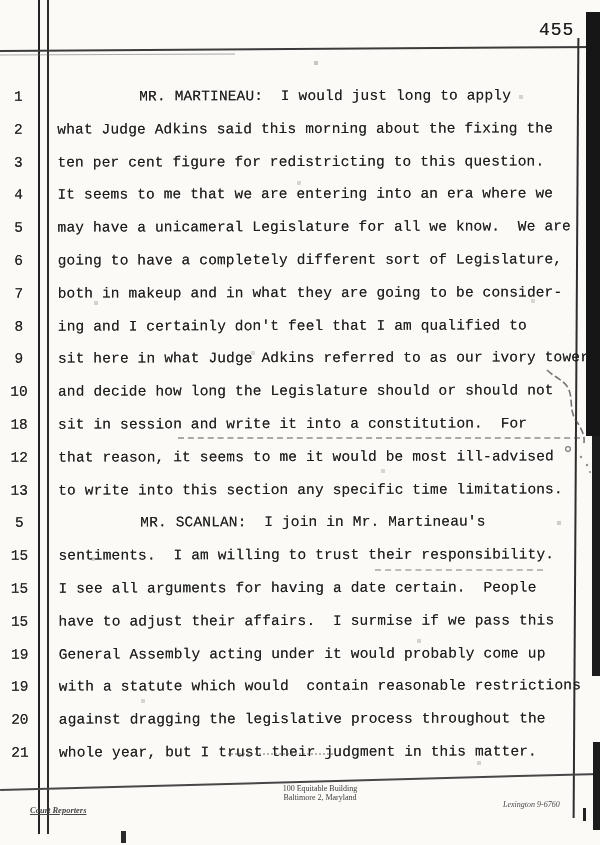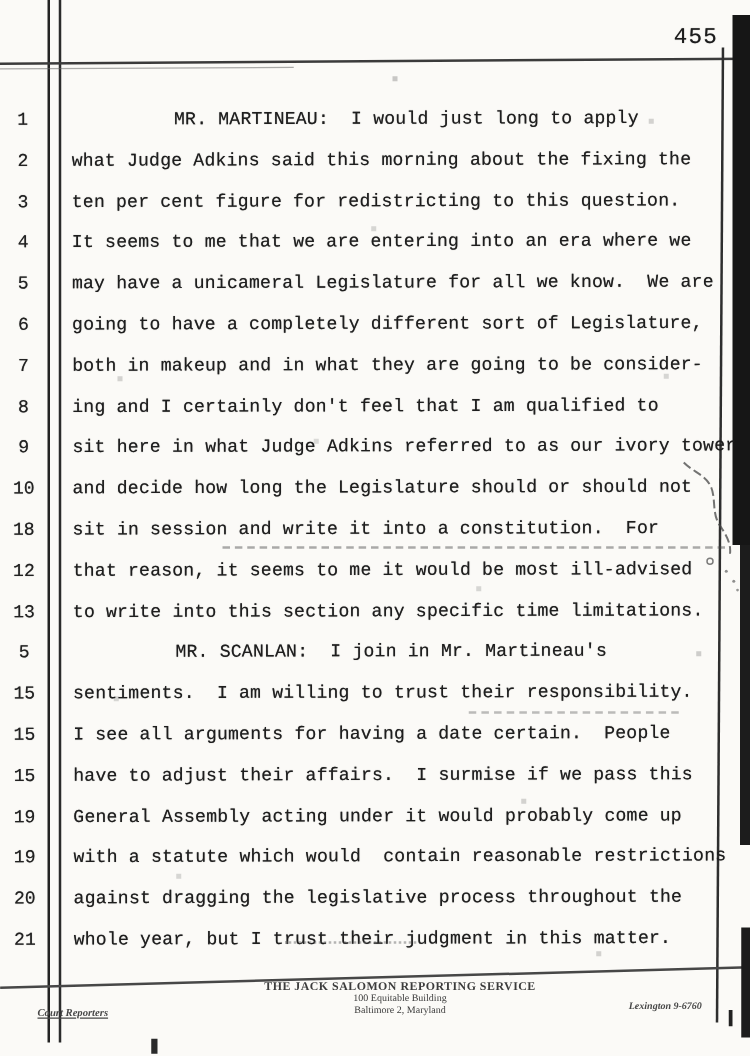--- a/index.html
+++ b/index.html
@@ -88,21 +88,21 @@
   }
   .footer-title { font-size:9.5px; font-weight:bold; letter-spacing:.4px; line-height:10px; }
   .footer-addr  { font-size:8px; line-height:8.5px; }
   .footer-left {
     position:absolute; left:30px; top:805px;
     font-family:"Liberation Serif", serif; font-style:italic; font-weight:bold;
     font-size:8.5px; color:#474747;text-decoration:underline;
   }
   .footer-right {
     position:absolute; left:503px; top:800px;
-    font-family:"Liberation Serif", serif; font-style:italic; font-weight:bold;
+    font-family:"Liberation Serif", serif; font-style:italic; font-weight:normal;
     font-size:8px; color:#474747;
   }
 </style>
 </head>
 <body>
 
 <div class="page">
 
   <div class="left-rule"></div>
   <div class="top-rule"></div>
@@ -230,20 +230,19 @@
   <div class="smudge-20"></div>
   <svg class="squiggle" viewBox="0 0 60 118">
     <path d="M12,10 C20,18 30,20 34,30 C38,40 34,52 42,62 C46,68 50,75 49,83" fill="none" stroke="rgba(70,70,70,.75)" stroke-width="1.6" stroke-dasharray="7 3"></path>
     <circle cx="33" cy="89" r="2.4" fill="none" stroke="rgba(70,70,70,.7)" stroke-width="1.2"></circle>
     <circle cx="46" cy="97" r="1.2" fill="rgba(70,70,70,.6)"></circle>
     <circle cx="52" cy="105" r="1.2" fill="rgba(70,70,70,.6)"></circle>
     <circle cx="55" cy="112" r="1.1" fill="rgba(70,70,70,.55)"></circle>
   </svg>
 
   <div class="footer-center">
-    <div class="footer-title">THE JACK SALOMON REPORTING SERVICE</div>
     <div class="footer-addr">100 Equitable Building</div>
     <div class="footer-addr">Baltimore 2, Maryland</div>
   </div>
   <div class="footer-left">Court Reporters</div>
   <div class="footer-right">Lexington 9-6760</div>
 
 </div>
 
 </body></html>

